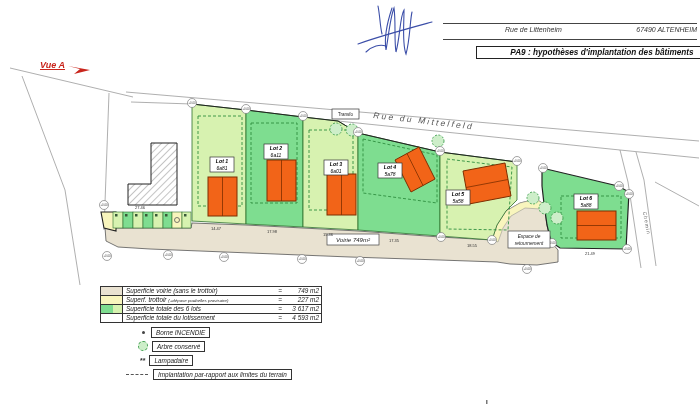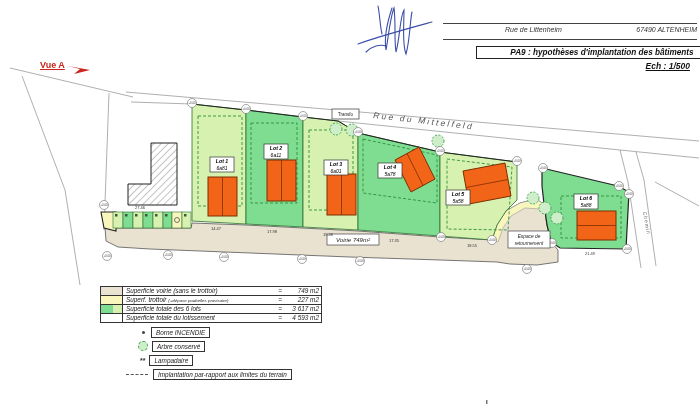--- a/index.html
+++ b/index.html
@@ -12,21 +12,21 @@
             font-style:italic;letter-spacing:.2px;color:#111;}
   #tb-rule1{left:443px;top:23px;width:254px;height:0;border-top:1px solid #444;}
   #tb-addr{left:505px;top:26px;width:192px;display:flex;justify-content:space-between;
            font-size:7px;font-style:italic;color:#333;}
   #tb-rule2{left:443px;top:39px;width:254px;height:0;border-top:1px solid #444;}
   #tb-doc{left:476px;top:46px;width:214px;border:1px solid #222;padding:1px 18px;text-align:center;
           font-size:8.2px;font-weight:bold;font-style:italic;color:#111;background:#fff;}
   #tb-scale{left:560px;top:61px;width:130px;text-align:right;font-size:8.5px;font-weight:bold;
             font-style:italic;text-decoration:underline;color:#111;}
   
-  #vueA{left:40px;top:60px;font-size:9px;font-weight:bold;color:#c9251c;
+  #vueA{left:40px;top:60px;font-size:9px;font-weight:bold;font-style:italic;color:#c9251c;
         text-decoration:underline;}
   #vueA-arrow{left:66px;top:61px;}
   
   #legend{left:100px;top:286px;width:222px;font-size:6.4px;font-style:italic;color:#222;}
   .lg-row{display:flex;align-items:stretch;border:0.7px solid #333;border-top:none;height:8px;background:#fff;}
   .lg-row:first-child{border-top:0.7px solid #333;}
   .lg-sw{width:21px;border-right:0.7px solid #333;flex:none;}
   .sw0{background:#e9e2d1;}
   .sw1{background:#f8f5bd;}
   .sw2{background:linear-gradient(to right,#7edd90 0 55%,#d7f2b0 55% 100%);}
@@ -261,21 +261,20 @@
     <rect x="486" y="400" width="1.5" height="4" fill="#777"></rect>
   </svg>
 
   <div class="abs" id="tb-rule1"></div>
   <div class="abs" id="tb-addr">
     <span>Rue de Littenheim</span>
     <span>67490 ALTENHEIM</span>
   </div>
   <div class="abs" id="tb-rule2"></div>
   <div class="abs" id="tb-doc">PA9 : hypothèses d'implantation des bâtiments</div>
-  <div class="abs" id="tb-scale">Ech : 1/500</div>
 
   <div class="abs" id="vueA">Vue A</div>
   <svg class="abs" id="vueA-arrow" width="28" height="16">
     <polygon points="2,5 24,9 8,13 14,8" fill="#c9251c"></polygon>
   </svg>
 
   <div class="abs" id="legend">
     <div class="lg-row">
       <div class="lg-sw sw0"></div>
       <div class="lg-label"><span>Superficie voirie (sans le trottoir)</span></div>

